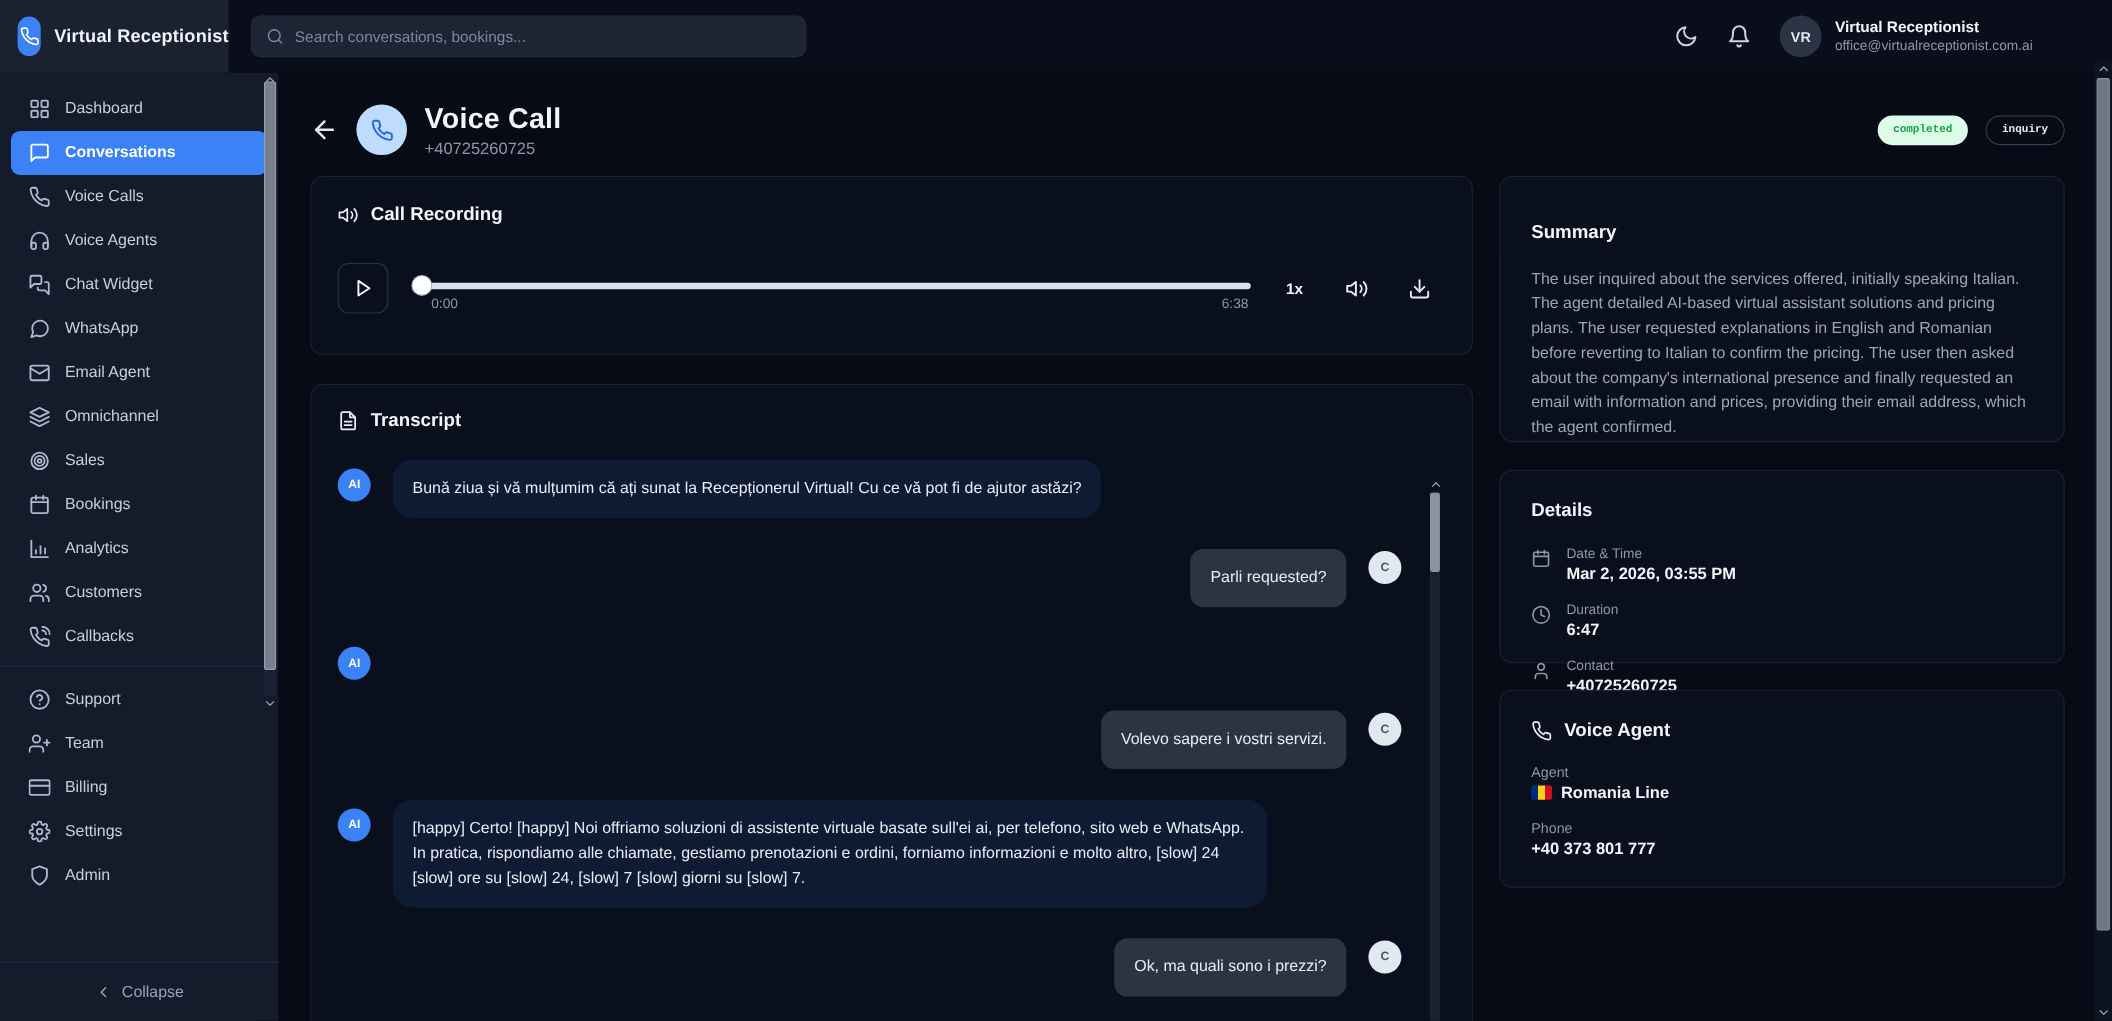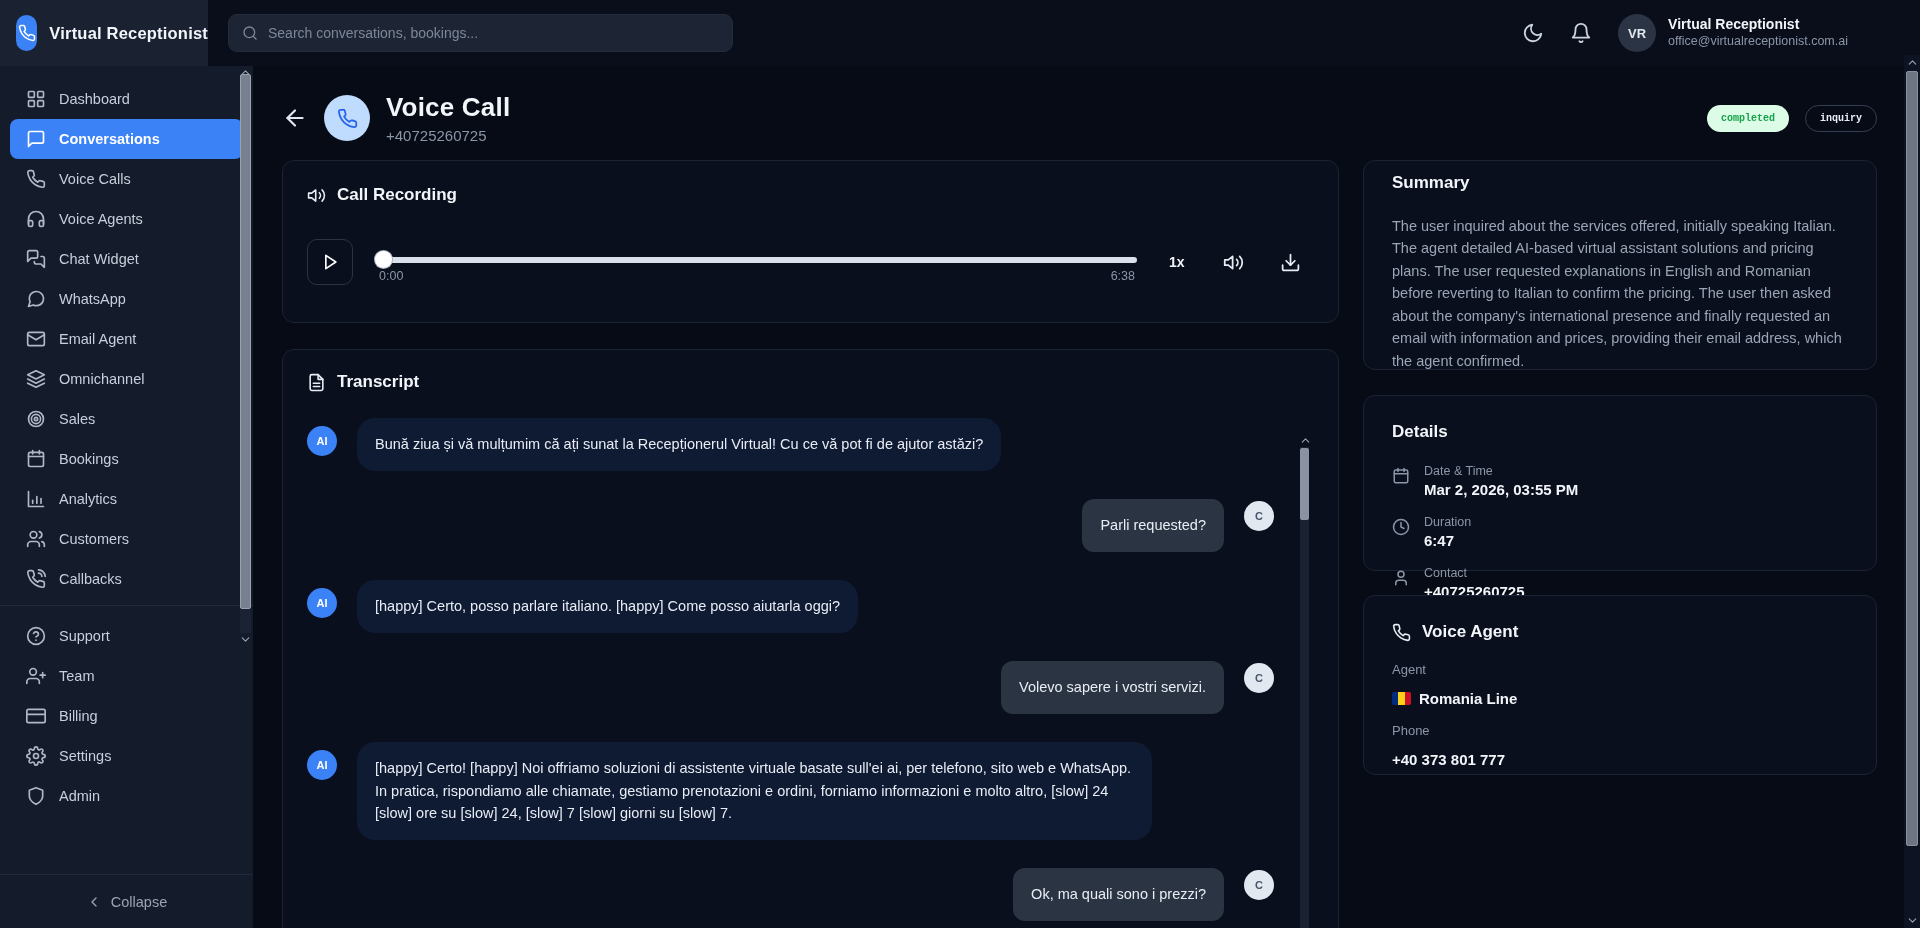--- a/index.html
+++ b/index.html
@@ -77,21 +77,21 @@
   .card-title-row .ico { width:19px; height:19px; color:#e8edf5; }
 
   
   .rec-card { height:163px; padding:24px 24px; }
   .player-row { margin-top:34px; display:flex; align-items:center; }
   .play-btn { width:46px; height:46px; border:1px solid #2a3344; border-radius:10px; background:transparent; color:#fff; display:flex; align-items:center; justify-content:center; cursor:pointer; }
   .play-btn .ico { width:20px; height:20px; }
   .slider { position:relative; margin-left:24px; width:760px; height:46px; cursor:pointer; }
   .slider .track { position:absolute; top:18px; left:0; right:0; height:6px; border-radius:3px; background:#dbe1ea; }
   .slider .thumb { position:absolute; top:12px; left:-2px; width:17px; height:17px; border-radius:50%; background:#ffffff; box-shadow:0 0 0 1px #aab2c0; }
-  .slider .t-cur { position:absolute; left:2px; top:30px; font-size:12.5px; color:#8b96a8; }
+  .slider .t-cur { position:absolute; left:15px; top:30px; font-size:12.5px; color:#8b96a8; }
   .slider .t-dur { position:absolute; right:2px; top:30px; font-size:12.5px; color:#8b96a8; }
   .speed-label { margin-left:32px; font-size:14px; font-weight:bold; color:#f2f5f9; cursor:pointer; }
   .player-icons { display:flex; align-items:center; gap:36px; margin-left:38px; }
   .player-icons .icon-btn { width:21px; height:21px; color:#e8edf5; }
 
   
   .tr-card { margin-top:26px; height:700px; padding:22px 24px; position:relative; overflow:hidden; }
   .messages { margin-top:26px; padding-right:40px; display:flex; flex-direction:column; gap:28px; }
   .msg { display:flex; align-items:flex-start; gap:20px; }
   .msg.user { justify-content:flex-end; }
@@ -99,31 +99,31 @@
   .msg.ai .msg-avatar { background:#3b82f6; color:#fff; margin-top:8px; }
   .msg.user .msg-avatar { background:#e2e8f0; color:#475569; margin-top:2px; }
   .bubble { border-radius:12px; padding:15px 18px; font-size:14.5px; line-height:1.58; color:#e8edf5; }
   .msg.ai .bubble { background:#0f1a33; max-width:795px;border-radius:18px; }
   .msg.user .bubble { background:#2b3443; }
   .tr-scroll { position:absolute; top:84px; right:28px; bottom:0; width:11px; }
   .tr-scroll .track { position:absolute; top:13px; bottom:0; left:1px; width:9px; background:#1a2232; }
   .tr-scroll .thumb { position:absolute; top:14px; left:1px; width:9px; height:72px; background:#8b93a3; border-radius:2px; }
 
   
-  .sum-card { height:210px; padding:12px 28px; }
+  .sum-card { height:242px; padding:40px 28px; }
   .sum-text { margin-top:22px; font-size:14.5px; line-height:1.55; color:#9aa5b5; }
   .det-card { margin-top:25px; height:176px; padding:26px 28px; }
   .det-rows { margin-top:22px; display:flex; flex-direction:column; gap:17px; }
   .det-row { display:flex; gap:14px; align-items:flex-start; }
   .det-row .ico { width:18px; height:18px; color:#8b96a8; margin-top:3px; }
   .det-label { font-size:12.5px; color:#8b96a8; }
   .det-value { font-size:15px; font-weight:bold; color:#f2f5f9; margin-top:3px; }
   .agent-card { margin-top:24px; height:180px; padding:26px 28px; }
   .agent-field-label { font-size:13px; color:#8b96a8; }
-  .agent-field-value { font-size:15px; font-weight:bold; color:#f2f5f9; margin-top:13px; display:flex; align-items:center; gap:8px; }
+  .agent-field-value { font-size:15px; font-weight:bold; color:#f2f5f9; margin-top:3px; display:flex; align-items:center; gap:8px; }
   .agent-field { margin-top:16px; }
   .flag-ro { width:19px; height:13px; border-radius:2px; flex:0 0 auto;
     background:linear-gradient(90deg,#002b7f 0 33.3%,#fcd116 33.3% 66.6%,#ce1126 66.6% 100%); }
 </style>
 </head>
 <body>
 
 <header class="topbar">
   <div class="logo-block">
     <span class="logo-badge">
@@ -458,21 +458,20 @@
             <div class="msg ai">
               <span class="msg-avatar">AI</span>
               <div class="bubble">Bună ziua și vă mulțumim că ați sunat la Recepționerul Virtual! Cu ce vă pot fi de ajutor astăzi?</div>
             </div>
             <div class="msg user">
               <div class="bubble">Parli requested?</div>
               <span class="msg-avatar">C</span>
             </div>
             <div class="msg ai">
               <span class="msg-avatar">AI</span>
-              <div class="bubble">[happy] Certo, posso parlare italiano. [happy] Come posso aiutarla oggi?</div>
             </div>
             <div class="msg user">
               <div class="bubble">Volevo sapere i vostri servizi.</div>
               <span class="msg-avatar">C</span>
             </div>
             <div class="msg ai">
               <span class="msg-avatar">AI</span>
               <div class="bubble">[happy] Certo! [happy] Noi offriamo soluzioni di assistente virtuale basate sull'ei ai, per telefono, sito web e WhatsApp. In pratica, rispondiamo alle chiamate, gestiamo prenotazioni e ordini, forniamo informazioni e molto altro, [slow] 24 [slow] ore su [slow] 24, [slow] 7 [slow] giorni su [slow] 7.</div>
             </div>
             <div class="msg user">

